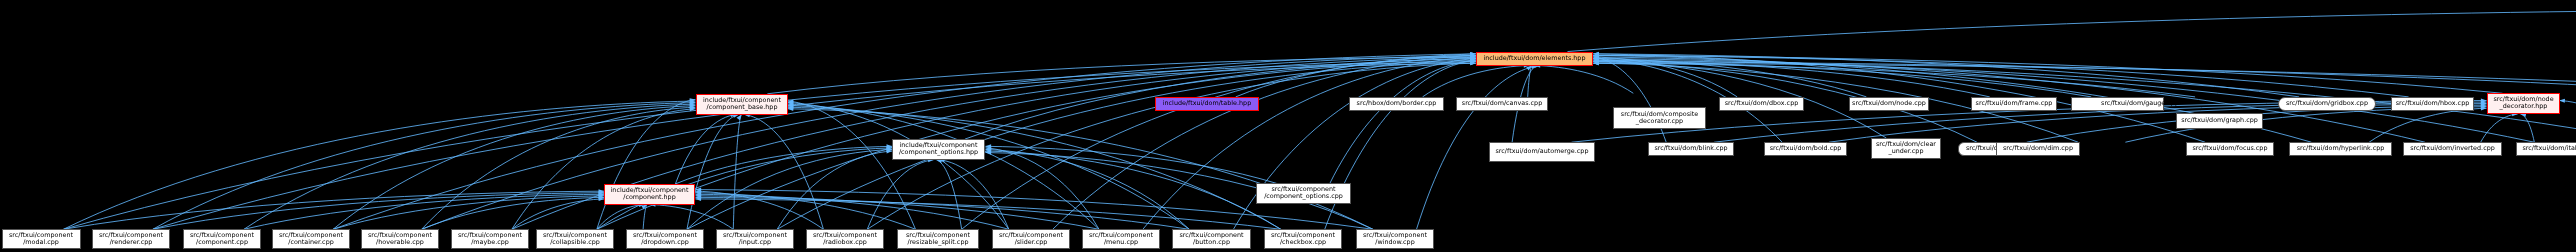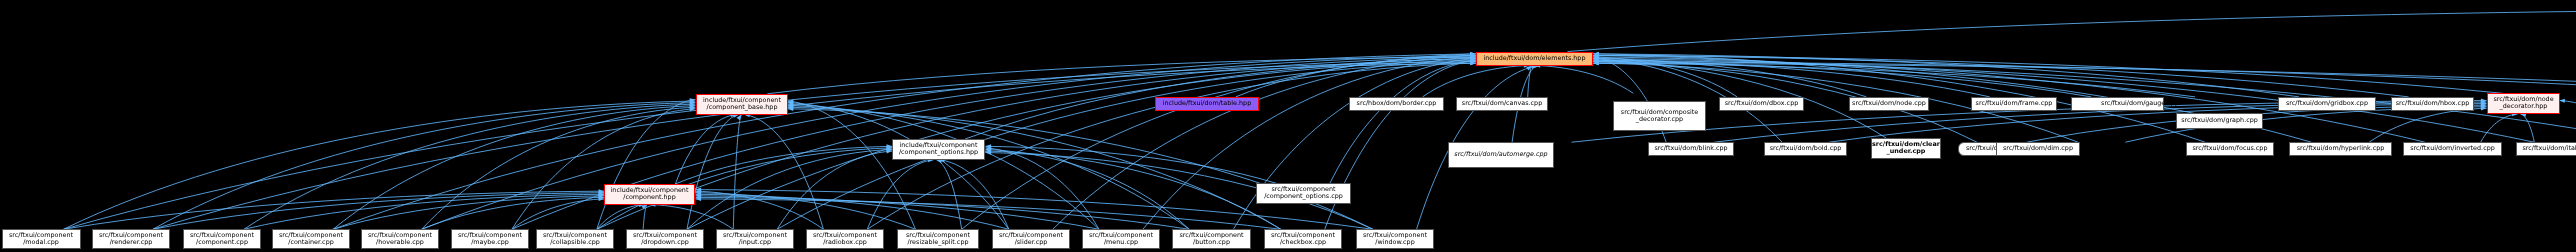--- a/index.html
+++ b/index.html
@@ -227,37 +227,37 @@
       <path d="M 2749.78 445 C 2821.5460000000003 216.04000000000002, 2917.234 136.54000000000002, 2989 127" fill="none" stroke="#63b8ff" stroke-width="1.6"></path>
       <polygon points="2989,127 2978.6230120983964,132.41462114002246 2977.5688292701434,124.48438163767348" fill="#63b8ff"></polygon>
     </svg>
 
 <div class="node red" style="left: 1476px; top: 52px; width: 117px; height: 14px; border-color: rgb(255, 0, 0); background: #fdba74; color: rgb(0, 0, 0);">include/ftxui/dom/elements.hpp</div>
     <div class="node red" style="left: 696px; top: 94px; width: 92px; height: 20.6px; border-color: rgb(255, 0, 0); background: rgb(255, 240, 240); color: rgb(0, 0, 0);">include/ftxui/component
 /component_base.hpp</div>
     <div class="node red" style="left: 1155px; top: 97px; width: 104px; height: 14px; border-color: rgb(255, 0, 0); background: #8b5cf6; color: rgb(0, 0, 0);">include/ftxui/dom/table.hpp</div>
     <div class="node " style="left: 1349px; top: 97px; width: 95px; height: 14px; border-color: rgb(84, 84, 84); color: rgb(0, 0, 0);">src/hbox/dom/border.cpp</div>
     <div class="node " style="left: 1456px; top: 97px; width: 92px; height: 14px; border-color: rgb(84, 84, 84); color: rgb(0, 0, 0);">src/ftxui/dom/canvas.cpp</div>
-    <div class="node " style="left: 1613px; top: 101px; width: 93px; height: 30px; border-color: rgb(84, 84, 84); color: rgb(0, 0, 0);">src/ftxui/dom/composite
+    <div class="node " style="left: 1613px; top: 107px; width: 93px; height: 22px; border-color: rgb(84, 84, 84); color: rgb(0, 0, 0);">src/ftxui/dom/composite
 _decorator.cpp</div>
     <div class="node " style="left: 1719px; top: 97px; width: 85px; height: 14px; border-color: rgb(84, 84, 84); color: rgb(0, 0, 0);">src/ftxui/dom/dbox.cpp</div>
     <div class="node " style="left: 1849px; top: 97px; width: 80px; height: 14px; border-color: rgb(84, 84, 84); color: rgb(0, 0, 0);">src/ftxui/dom/node.cpp</div>
     <div class="node " style="left: 1971px; top: 97px; width: 86px; height: 14px; border-color: rgb(84, 84, 84); color: rgb(0, 0, 0);">src/ftxui/dom/frame.cpp</div>
     <div class="node " style="left: 2071px; top: 97px; width: 93px; height: 14px; border-color: rgb(84, 84, 84); color: rgb(0, 0, 0); padding-left: 45px;">src/ftxui/dom/gauge.cpp</div>
     <div class="node " style="left: 2176px; top: 113px; width: 87px; height: 16px; border-color: rgb(84, 84, 84); color: rgb(0, 0, 0);">src/ftxui/dom/graph.cpp</div>
-    <div class="node " style="left: 2278px; top: 97px; width: 98px; height: 14px; border-color: rgb(84, 84, 84); color: rgb(0, 0, 0);">src/ftxui/dom/gridbox.cpp</div>
+    <div class="node " style="left: 2278px; top: 97px; width: 98px; height: 14px; border-color: rgb(84, 84, 84); color: rgb(0, 0, 0); border-radius: 7px;">src/ftxui/dom/gridbox.cpp</div>
     <div class="node " style="left: 2391px; top: 97px; width: 83px; height: 14px; border-color: rgb(84, 84, 84); color: rgb(0, 0, 0);">src/ftxui/dom/hbox.cpp</div>
     <div class="node red" style="left: 2487px; top: 93px; width: 73px; height: 20.6px; border-color: rgb(255, 0, 0); background: rgb(255, 240, 240); color: rgb(0, 0, 0);">src/ftxui/dom/node
 _decorator.hpp</div>
     <div class="node " style="left: 892px; top: 139px; width: 93px; height: 20.6px; border-color: rgb(84, 84, 84); color: rgb(0, 0, 0);">include/ftxui/component
 /component_options.hpp</div>
-    <div class="node " style="left: 1448px; top: 142px; width: 106px; height: 26px; border-color: rgb(84, 84, 84); color: rgb(0, 0, 0); font-style: italic;">src/ftxui/dom/automerge.cpp</div>
+    <div class="node " style="left: 1489px; top: 142px; width: 106px; height: 20px; border-color: rgb(84, 84, 84); color: rgb(0, 0, 0);">src/ftxui/dom/automerge.cpp</div>
     <div class="node " style="left: 1648px; top: 142px; width: 86px; height: 14px; border-color: rgb(84, 84, 84); color: rgb(0, 0, 0);">src/ftxui/dom/blink.cpp</div>
     <div class="node " style="left: 1764px; top: 142px; width: 83px; height: 14px; border-color: rgb(84, 84, 84); color: rgb(0, 0, 0);">src/ftxui/dom/bold.cpp</div>
-    <div class="node " style="left: 1871px; top: 138px; width: 70px; height: 20.6px; border-color: rgb(84, 84, 84); color: rgb(0, 0, 0); font-weight: bold;">src/ftxui/dom/clear
+    <div class="node " style="left: 1871px; top: 138px; width: 70px; height: 20.6px; border-color: rgb(84, 84, 84); color: rgb(0, 0, 0);">src/ftxui/dom/clear
 _under.cpp</div>
     <div class="node " style="left: 1958px; top: 142px; width: 89px; height: 14px; border-color: rgb(84, 84, 84); color: rgb(0, 0, 0); border-radius: 6px;">src/ftxui/dom/color.cpp</div>
     <div class="node " style="left: 1996px; top: 142px; width: 84px; height: 14px; border-color: rgb(84, 84, 84); color: rgb(0, 0, 0);">src/ftxui/dom/dim.cpp</div>
     <div class="node " style="left: 2186px; top: 142px; width: 88px; height: 14px; border-color: rgb(84, 84, 84); color: rgb(0, 0, 0);">src/ftxui/dom/focus.cpp</div>
     <div class="node " style="left: 2289px; top: 142px; width: 103px; height: 14px; border-color: rgb(84, 84, 84); color: rgb(0, 0, 0);">src/ftxui/dom/hyperlink.cpp</div>
     <div class="node " style="left: 2403px; top: 142px; width: 99px; height: 14px; border-color: rgb(84, 84, 84); color: rgb(0, 0, 0);">src/ftxui/dom/inverted.cpp</div>
     <div class="node " style="left: 2516px; top: 142px; width: 86px; height: 14px; border-color: rgb(84, 84, 84); color: rgb(0, 0, 0);">src/ftxui/dom/italic.cpp</div>
     <div class="node red" style="left: 604px; top: 184px; width: 91px; height: 20.6px; border-color: rgb(255, 0, 0); background: rgb(255, 240, 240); color: rgb(0, 0, 0);">include/ftxui/component
 /component.hpp</div>
     <div class="node " style="left: 1256px; top: 183px; width: 95px; height: 20.6px; border-color: rgb(84, 84, 84); color: rgb(0, 0, 0);">src/ftxui/component

